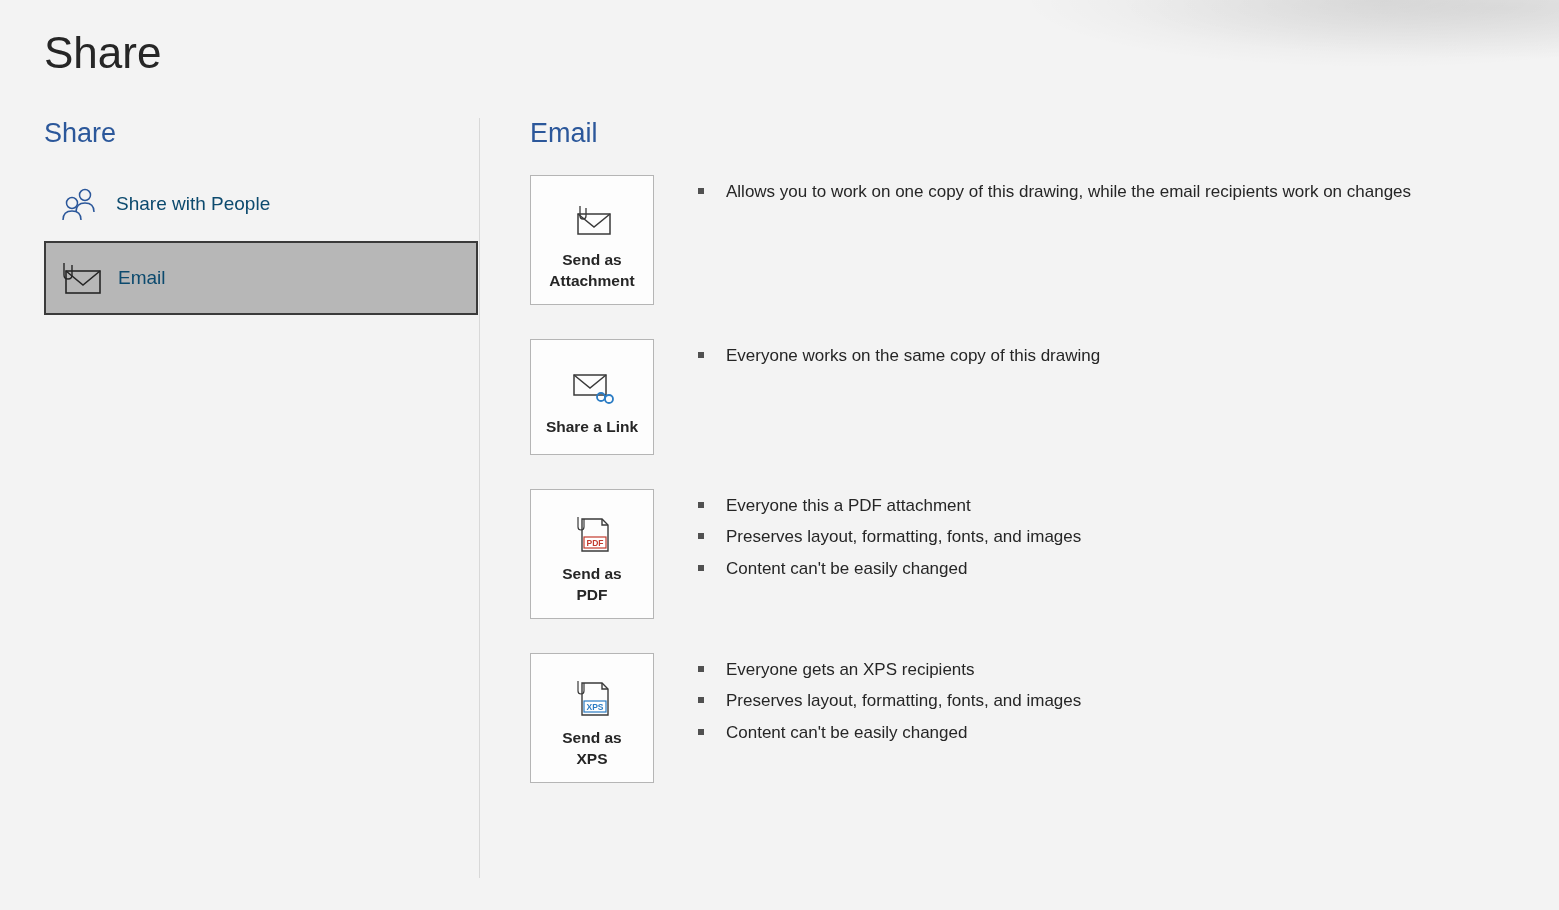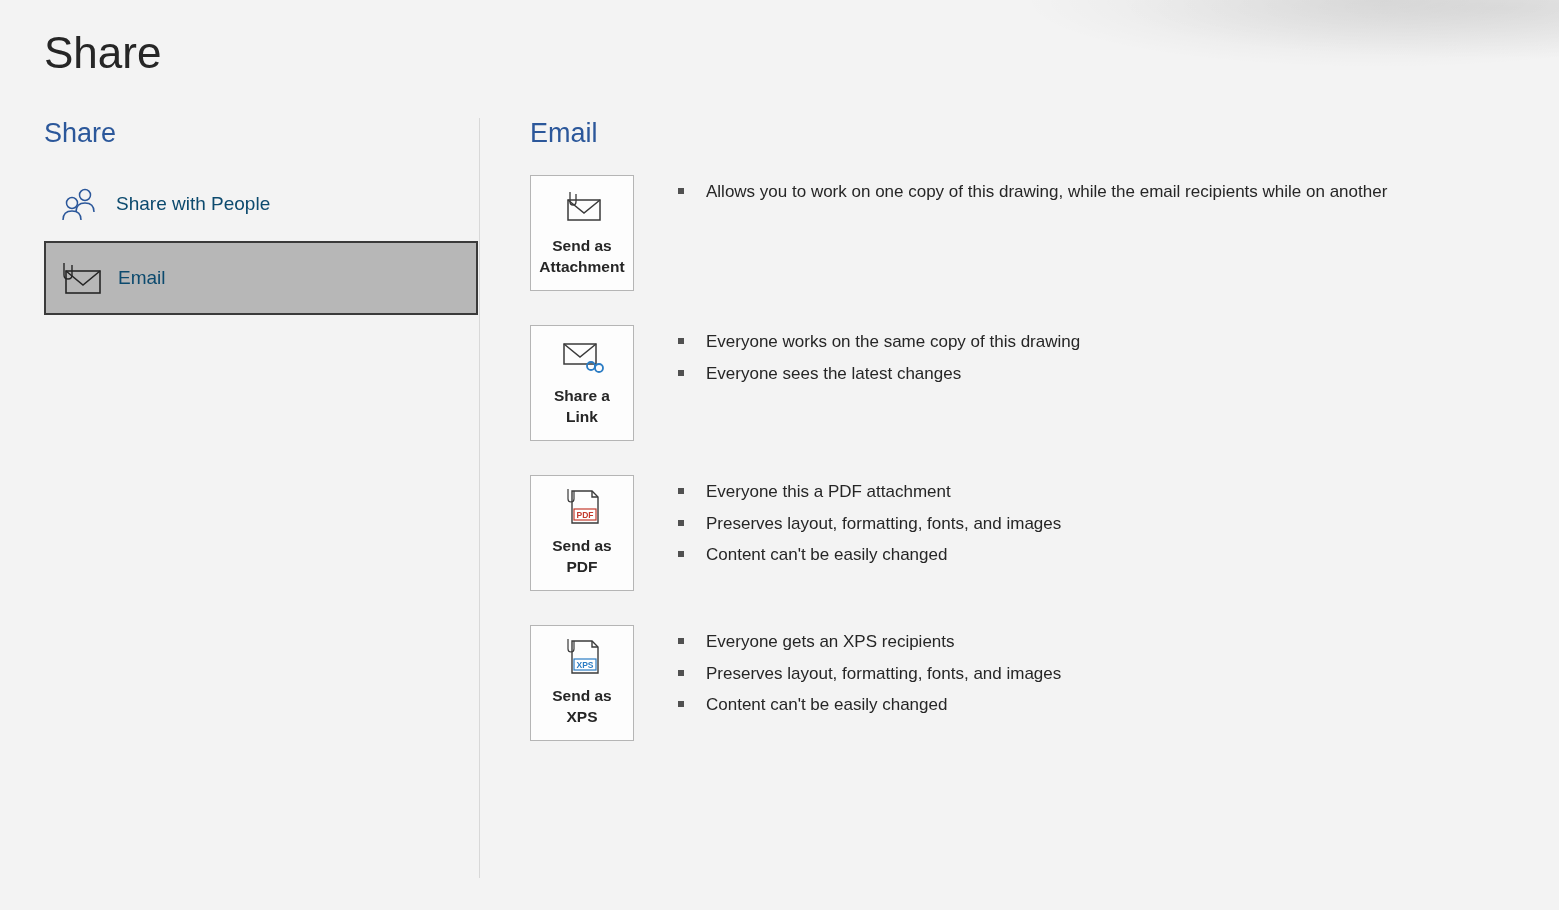--- a/index.html
+++ b/index.html
@@ -82,29 +82,29 @@
       font-weight: 400;
       color: #2b579a;
       margin-bottom: 26px;
     }
     .email-row {
       display: flex;
       align-items: flex-start;
       margin-bottom: 34px;
     }
     .btn-tile {
-      width: 104px;
+      width: 124px;
       min-height: 116px;
       border: 1px solid #b5b5b5;
       background: #fdfdfd;
       display: flex;
       flex-direction: column;
       align-items: center;
       justify-content: center;
-      padding: 9px 6px 12px 6px;
+      padding: 24px 6px 12px 6px;
       cursor: pointer;
       flex-shrink: 0;
     }
     .btn-tile .tile-icon {
       height: 42px;
       display: flex;
       align-items: center;
       justify-content: center;
       margin-bottom: 8px;
     }
@@ -185,40 +185,39 @@
           <svg width="44" height="34" viewBox="0 0 44 34">
             <rect x="8" y="10" width="32" height="20" fill="none" stroke="#3a3a3a" stroke-width="1.5"></rect>
             <path d="M 8 10 L 24 23 L 40 10" fill="none" stroke="#3a3a3a" stroke-width="1.5"></path>
             <path d="M 10 2 L 10 12 Q 10 15 13 15 Q 16 15 16 12 L 16 4" fill="none" stroke="#3a3a3a" stroke-width="1.3"></path>
           </svg>
         </span>
         <span class="tile-label">Send as
 Attachment</span>
       </div>
       <ul class="bullets">
-        <li>Allows you to work on one copy of this drawing, while the email recipients while on another</li>
+        <li>Allows you to work on one copy of this drawing, while the email recipients work on changes</li>
       </ul>
     </div>
 
     <div class="email-row">
       <div class="btn-tile">
         <span class="tile-icon">
           <svg width="48" height="38" viewBox="0 0 48 38">
             <rect x="6" y="6" width="32" height="20" fill="none" stroke="#3a3a3a" stroke-width="1.5"></rect>
             <path d="M 6 6 L 22 19 L 38 6" fill="none" stroke="#3a3a3a" stroke-width="1.5"></path>
             <circle cx="33" cy="28" r="4" fill="none" stroke="#2b7cc4" stroke-width="1.8"></circle>
             <circle cx="41" cy="30" r="4" fill="none" stroke="#2b7cc4" stroke-width="1.8"></circle>
             <line x1="36" y1="29" x2="38" y2="29" stroke="#2b7cc4" stroke-width="1.8"></line>
           </svg>
         </span>
         <span class="tile-label">Share a Link</span>
       </div>
       <ul class="bullets">
         <li>Everyone works on the same copy of this drawing</li>
-        <li>Everyone sees the latest changes</li>
       </ul>
     </div>
 
     <div class="email-row">
       <div class="btn-tile">
         <span class="tile-icon">
           <svg width="44" height="40" viewBox="0 0 44 40">
             <path d="M 12 4 L 32 4 L 38 10 L 38 36 L 12 36 Z" fill="none" stroke="#3a3a3a" stroke-width="1.4"></path>
             <path d="M 32 4 L 32 10 L 38 10" fill="none" stroke="#3a3a3a" stroke-width="1.4"></path>
             <rect x="14" y="22" width="22" height="11" fill="#fff" stroke="#c33b2e" stroke-width="1.2"></rect>

